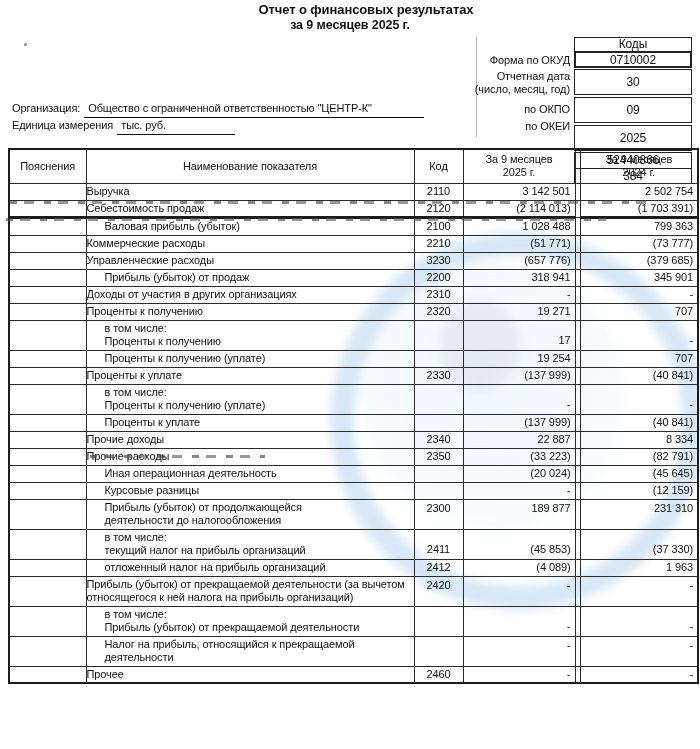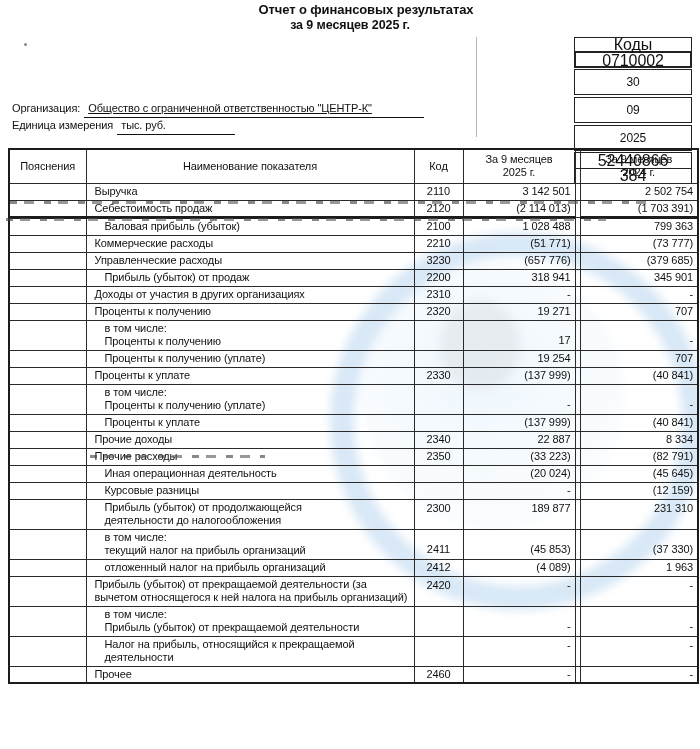--- a/index.html
+++ b/index.html
@@ -40,57 +40,57 @@
 
   
   .title{position:absolute;top:3px;left:16px;width:100%;text-align:center;
     font-size:13px;font-weight:bold;z-index:2;}
   .subtitle{position:absolute;top:19px;left:0;width:100%;text-align:center;
     font-size:12.5px;font-weight:bold;z-index:2;}
 
   
   .codes-box{position:absolute;left:574px;top:37px;width:118px;z-index:2;}
   .cb-cell{border:1.5px solid #222;background:transparent;text-align:center;
-    font-size:16px;box-sizing:border-box;}
+    font-size:12px;box-sizing:border-box;}
   .cb-kody{height:15px;line-height:13px;}
   .cb-okud{height:17px;line-height:15px;margin-top:-1px;border-width:2px;}
   .cb-date{display:flex;gap:2px;margin-top:1px;flex-direction:column;}
   .cb-d{flex:1;height:26px;line-height:24px;font-size:12px;}
   .cb-okpo{height:17px;line-height:15px;margin-top:1px;}
   .cb-okei{height:16px;line-height:14px;margin-top:-1px;}
 
   .form-labels{position:absolute;right:130px;top:54px;text-align:right;z-index:2;
     font-size:11px;line-height:13px;}
   .fl-date1{margin-top:3px;}
   .fl-okpo{margin-top:7px;}
   .fl-okei{margin-top:4px;}
 
   .org-line{position:absolute;left:12px;top:102px;z-index:2;white-space:nowrap;}
   .unit-line{position:absolute;left:12px;top:119px;z-index:2;white-space:nowrap;}
   .u-val{display:inline-block;border-bottom:1.5px solid #111;margin-left:4px;
     padding:0 4px 1px 4px;box-sizing:border-box;}
-  .org-val{min-width:340px;text-decoration:underline;}
+  .org-val{min-width:340px;}
   .unit-val{min-width:118px;}
 
   
   table.report{
     position:absolute;left:8px;top:148px;width:689px;z-index:2;
     border-collapse:collapse;table-layout:fixed;
     border:2px solid #1c1c1c;background:transparent;
   }
   .report th,.report td{
     border:1px solid #2a2a2a;font-weight:normal;font-size:11px;
     padding:1px 3px;box-sizing:border-box;background:transparent;
     overflow:hidden;
   }
   .report th{text-align:center;vertical-align:middle;line-height:13px;}
   .header-row{height:34px;}
   .report td{height:17px;vertical-align:middle;line-height:13.5px;}
   td.c-expl{padding:0;}
-  td.c-name{text-align:left;vertical-align:top;padding-left:8px;}
+  td.c-name{text-align:left;vertical-align:top;padding-left:0;}
   td.c-name.indent{padding-left:18px;}
   td.c-code{text-align:center;}
   td.c-val{text-align:right;padding-right:4px;}
   .gap, th.gap{border-top:none;border-bottom:none;border-left:none;border-right:none;padding:0;}
   tr.va-bottom td.c-code,tr.va-bottom td.c-val{vertical-align:bottom;padding-bottom:2px;}
   tr.va-top td.c-code,tr.va-top td.c-val{vertical-align:top;padding-top:2px;}
   tr.thick-top td{border-top:3px solid #1c1c1c;}
   tr.thick-top td.gap{border-top:none;}
   .nline{min-height:13.5px;}
   th .hline{display:block;}
@@ -105,20 +105,27 @@
   <div class="watermark-blob"></div>
   <div class="scan-dash dash-1"></div>
   <div class="scan-dash dash-2"></div>
   <div class="scan-dash dash-3"></div>
   <div class="fold-line"></div>
   <div class="speck"></div>
 
   <div class="title">Отчет о финансовых результатах</div>
   <div class="subtitle">за 9 месяцев 2025 г.</div>
 
+  <div class="form-labels">
+    <div class="fl">Форма по ОКУД</div>
+    <div class="fl fl-date1">Отчетная дата</div>
+    <div class="fl">(число, месяц, год)</div>
+    <div class="fl fl-okpo">по ОКПО</div>
+    <div class="fl fl-okei">по ОКЕИ</div>
+  </div>
 
   <div class="codes-box">
     <div class="cb-cell cb-kody">Коды</div>
     <div class="cb-cell cb-okud">0710002</div>
     <div class="cb-date">
       <div class="cb-cell cb-d">30</div>
       <div class="cb-cell cb-d">09</div>
       <div class="cb-cell cb-d">2025</div>
     </div>
     <div class="cb-cell cb-okpo">52440866</div>

